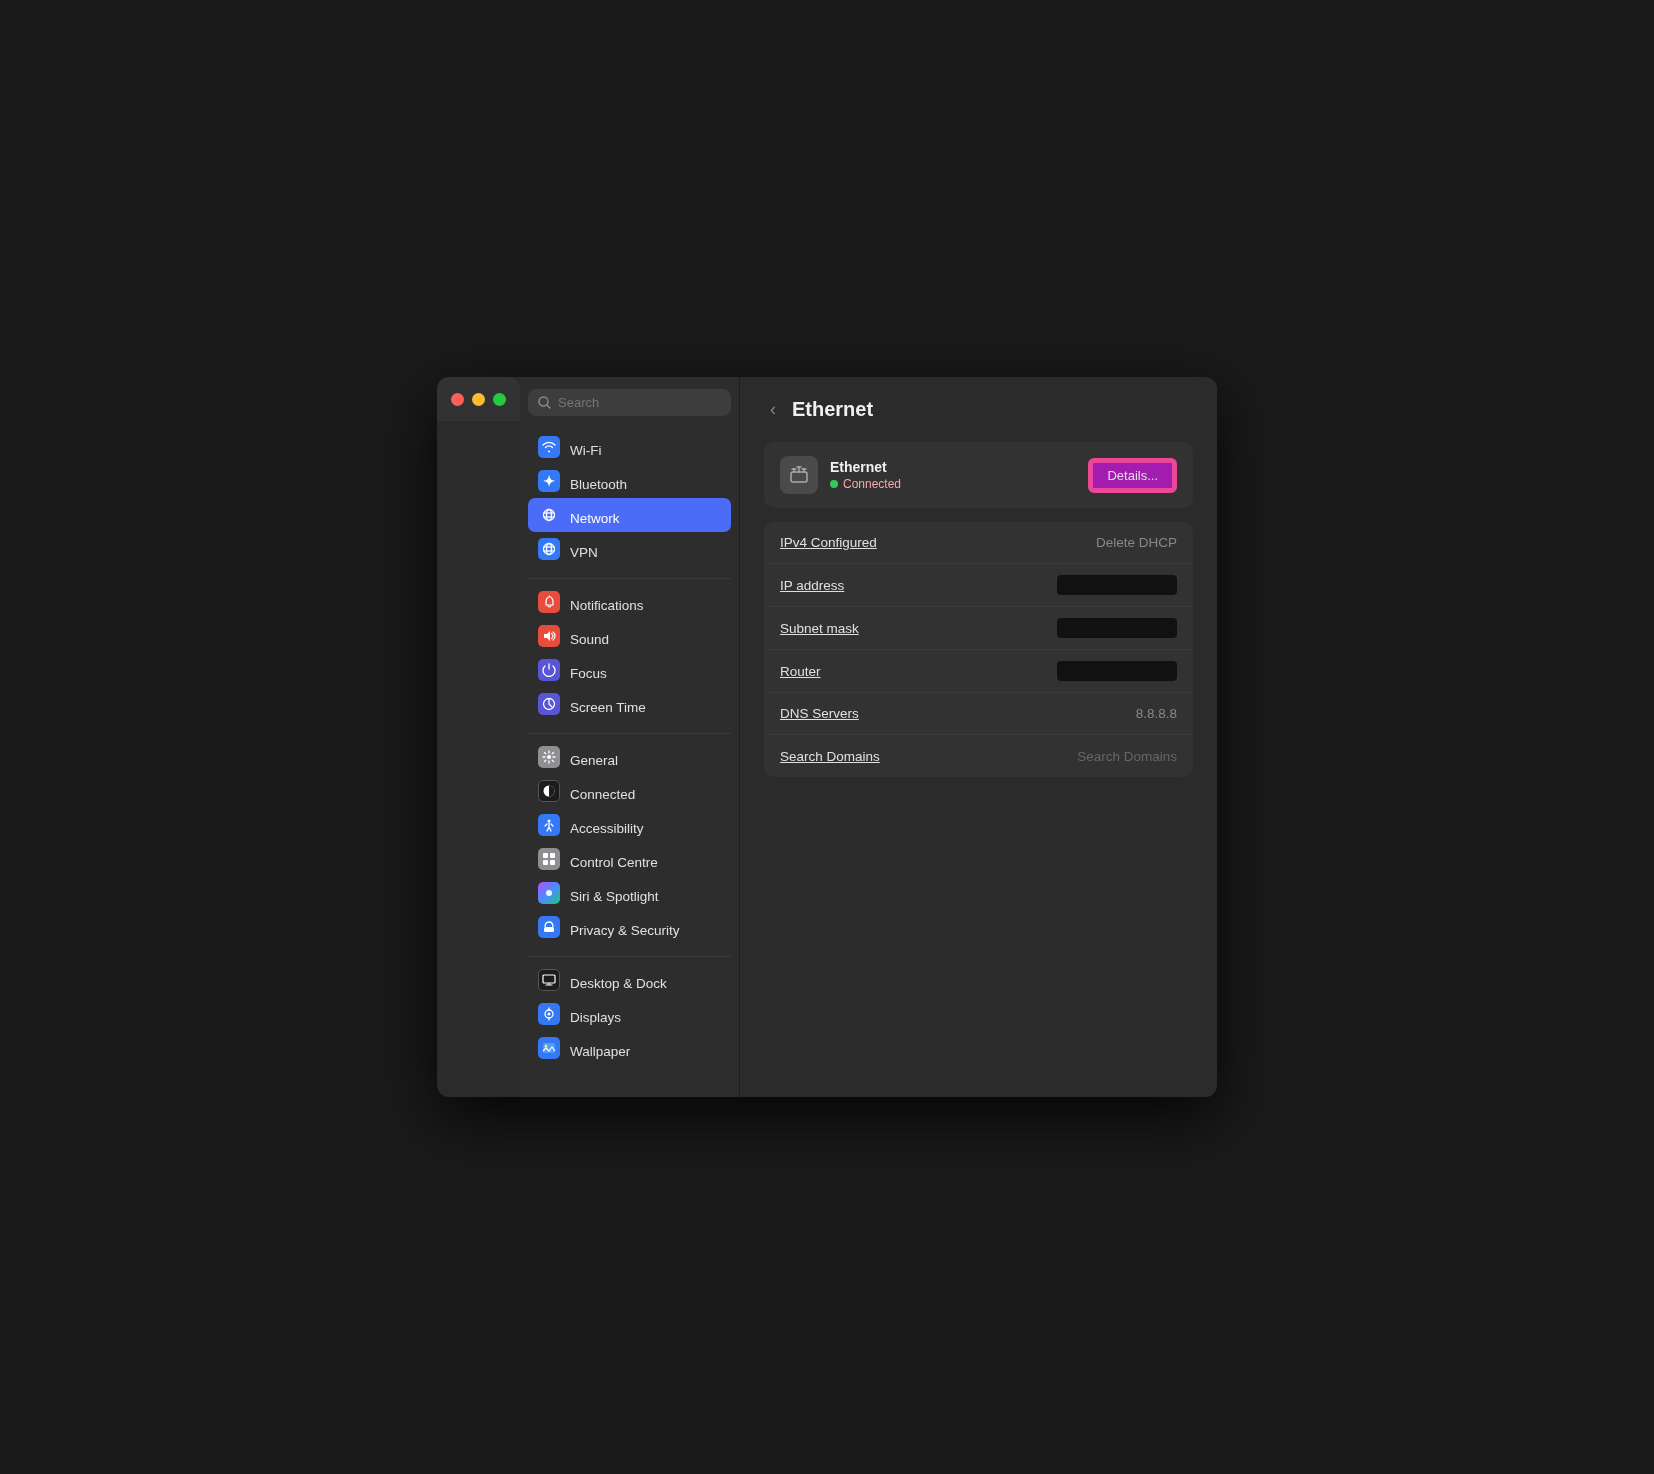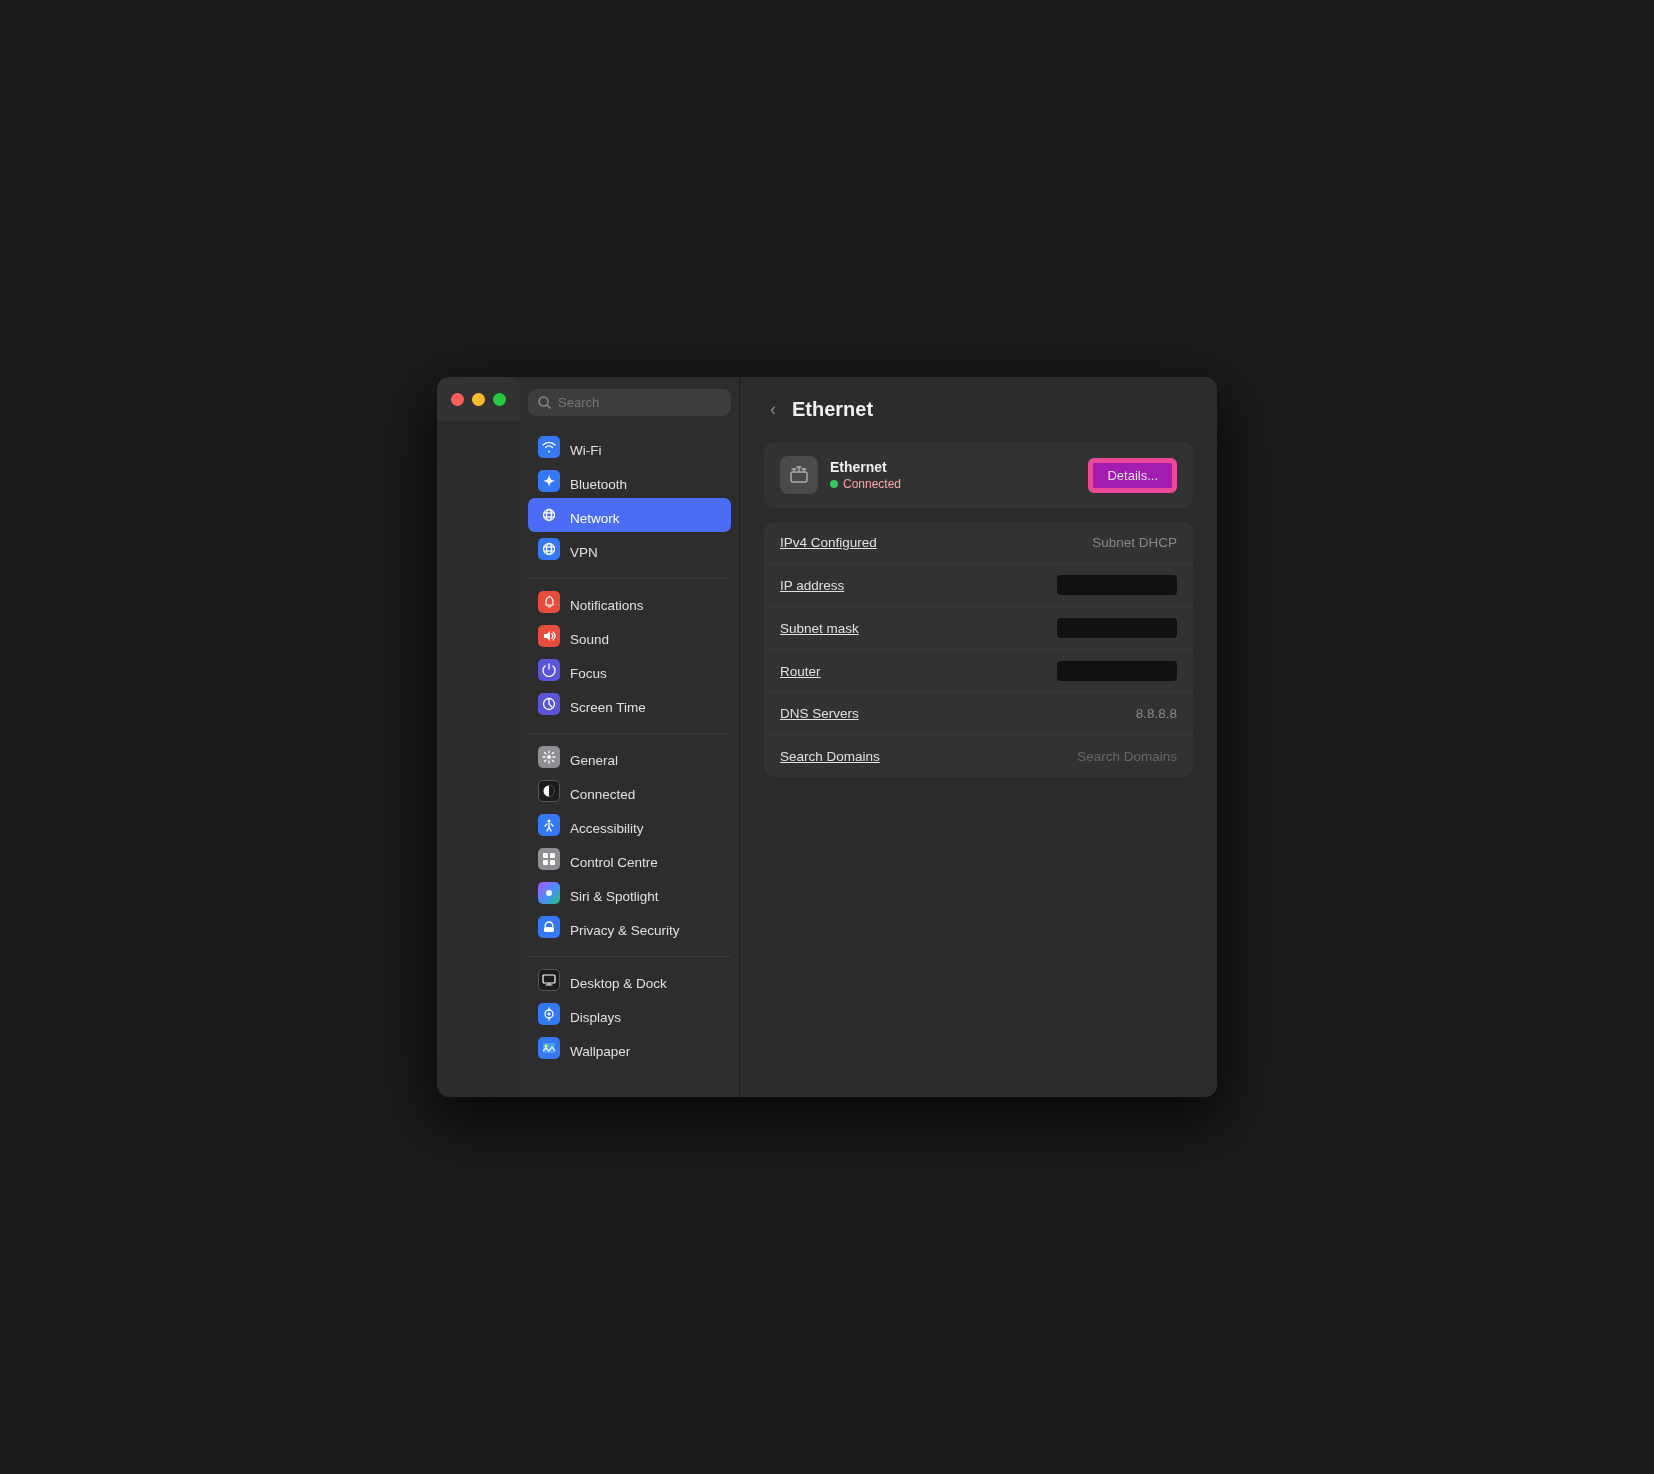--- a/index.html
+++ b/index.html
@@ -564,21 +564,21 @@
             </div>
           </div>
           <button class="details-btn">Details...</button>
         </div>
       </div>
 
       <div class="info-card">
 
         <div class="info-row">
           <span class="info-label">IPv4 Configured</span>
-          <span class="info-value">Subnet DHCP</span>
+          <span class="info-value">Delete DHCP</span>
         </div>
 
         <div class="info-row">
           <span class="info-label">IP address</span>
           <div class="info-value-redacted"></div>
         </div>
 
         <div class="info-row">
           <span class="info-label">Subnet mask</span>
           <div class="info-value-redacted"></div>

